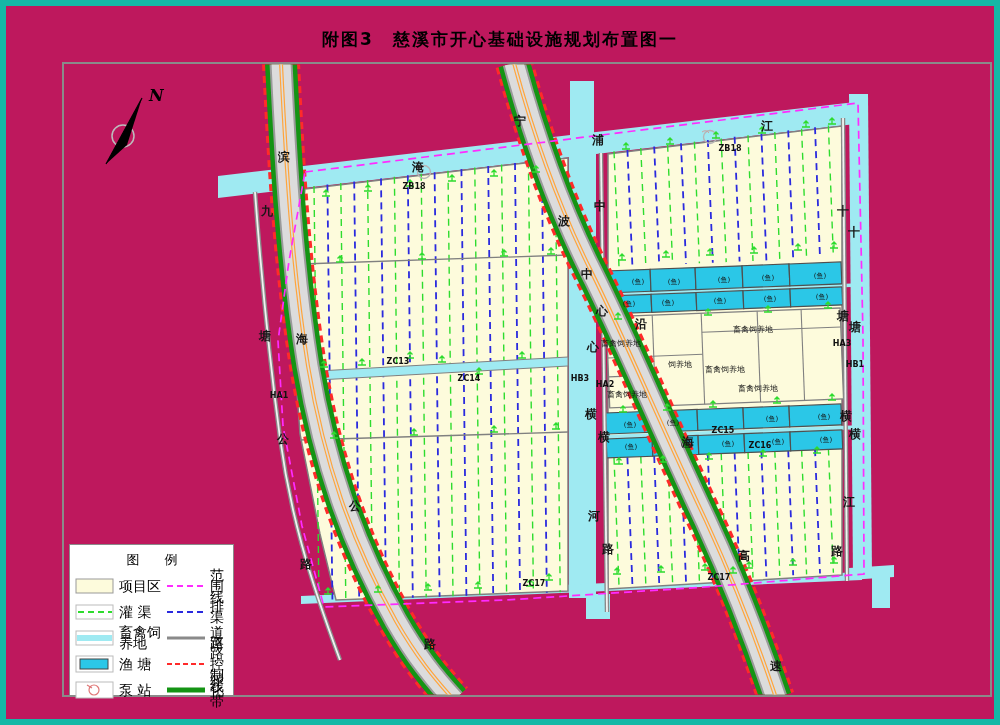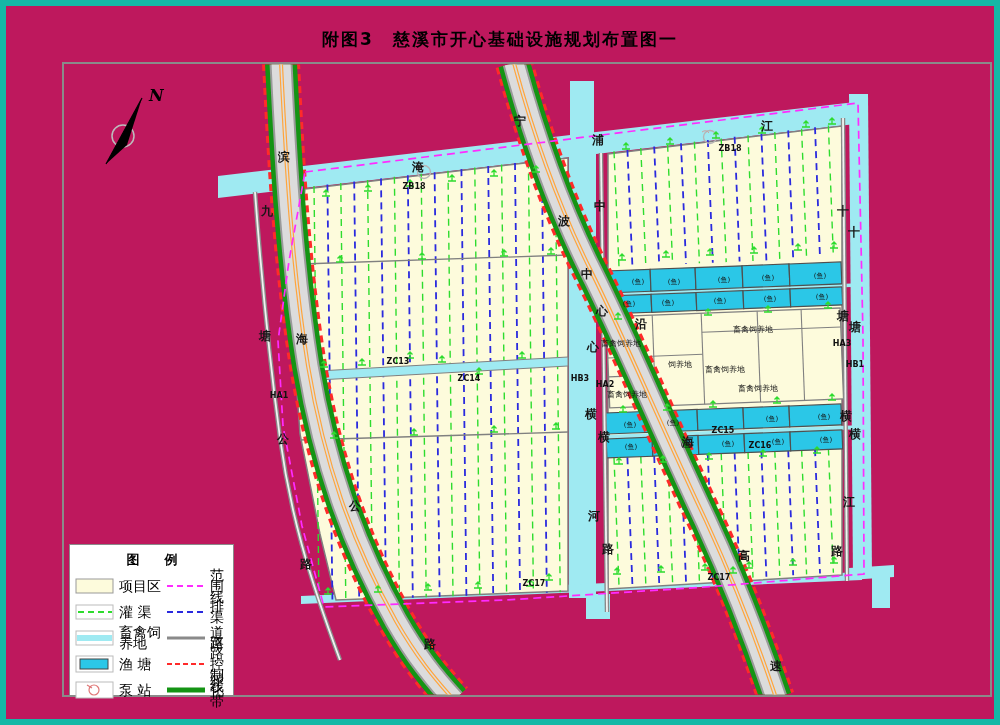--- a/index.html
+++ b/index.html
@@ -7,21 +7,21 @@
   .page{position:relative;width:1000px;height:725px;background:#be185d;border:6px solid #14b8a6;overflow:hidden}
   .title{position:absolute;top:22px;left:0;right:0;text-align:center;font-size:17px;font-weight:bold;color:#000;letter-spacing:2px}
   svg.map{position:absolute;left:0;top:0}
   svg text{font-family:"DejaVu Sans",sans-serif}
   .ml-big{font-size:12px;font-weight:bold;fill:#161616}
   .ml-code{font-size:8px;font-weight:bold;fill:#111}
   .ml-farm{font-size:8px;fill:#151515}
   .ml-fish{font-size:7px;fill:#151515}
   .north-n{font-size:16px;font-style:italic;font-weight:bold;font-family:"DejaVu Serif",serif;fill:#000}
   .legend{position:absolute;left:63px;top:538px;width:165px;height:152px;background:#fff;border:1.5px solid #8a8a8a;padding:3px 4px 0 5px}
-  .legend-title{text-align:center;font-size:13px;font-weight:bold;letter-spacing:6px;margin:3px 0 4px 6px;color:#000}
+  .legend-title{text-align:center;font-size:13px;font-weight:normal;letter-spacing:6px;margin:3px 0 4px 6px;color:#000}
   .legend-grid{display:grid;grid-template-columns:42px 45px 42px 1fr;grid-auto-rows:26px;align-items:center;column-gap:2px}
   .ll{font-size:14px;color:#000;white-space:pre-line;line-height:11px}
   .sw{display:block}
 </style>
 </head>
 <body>
 
 <div class="page">
   <div class="title">附图3　慈溪市开心基础设施规划布置图一</div>
 

